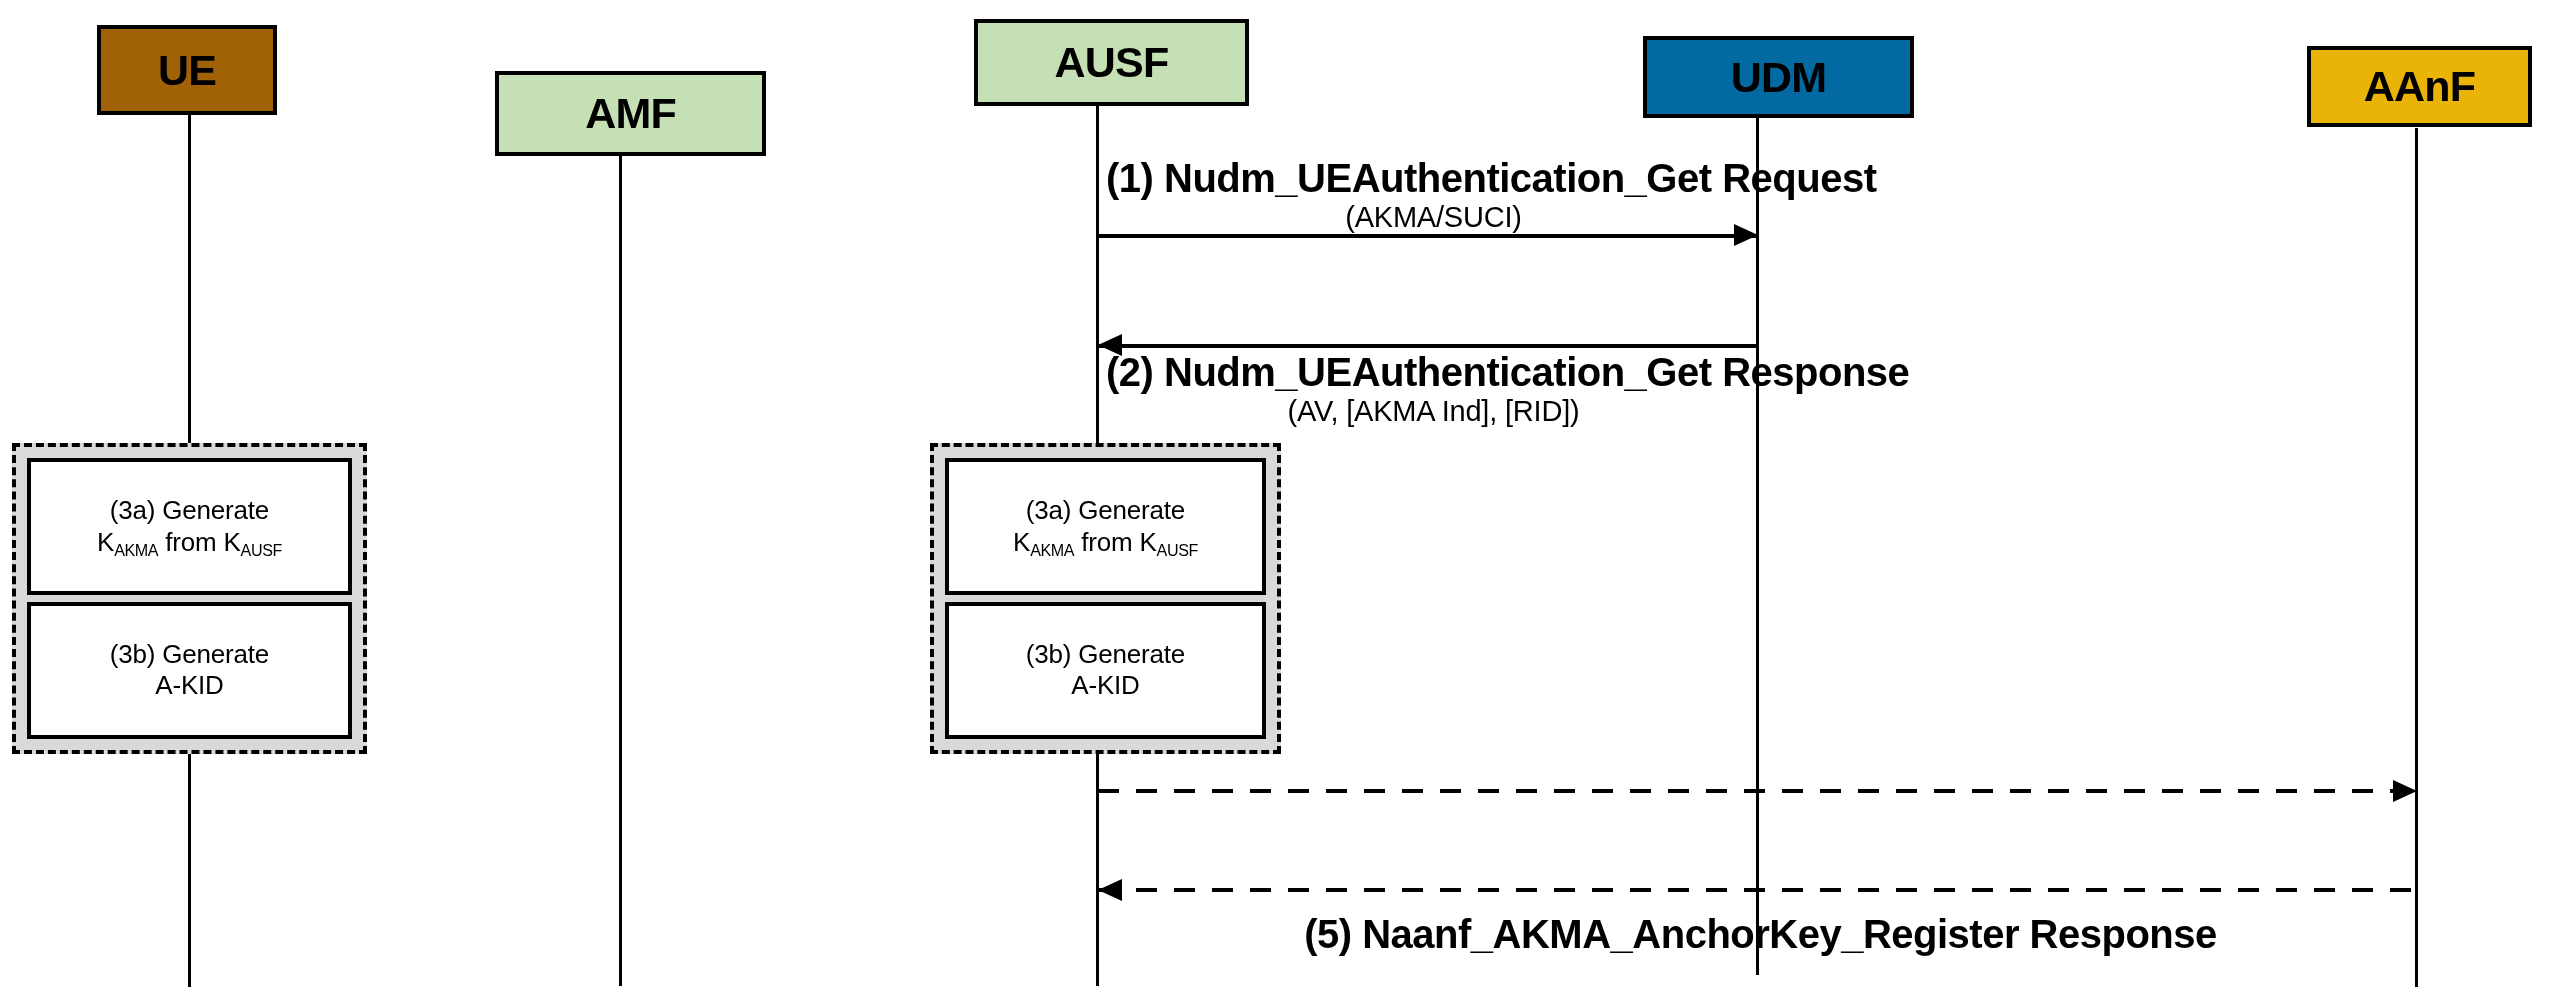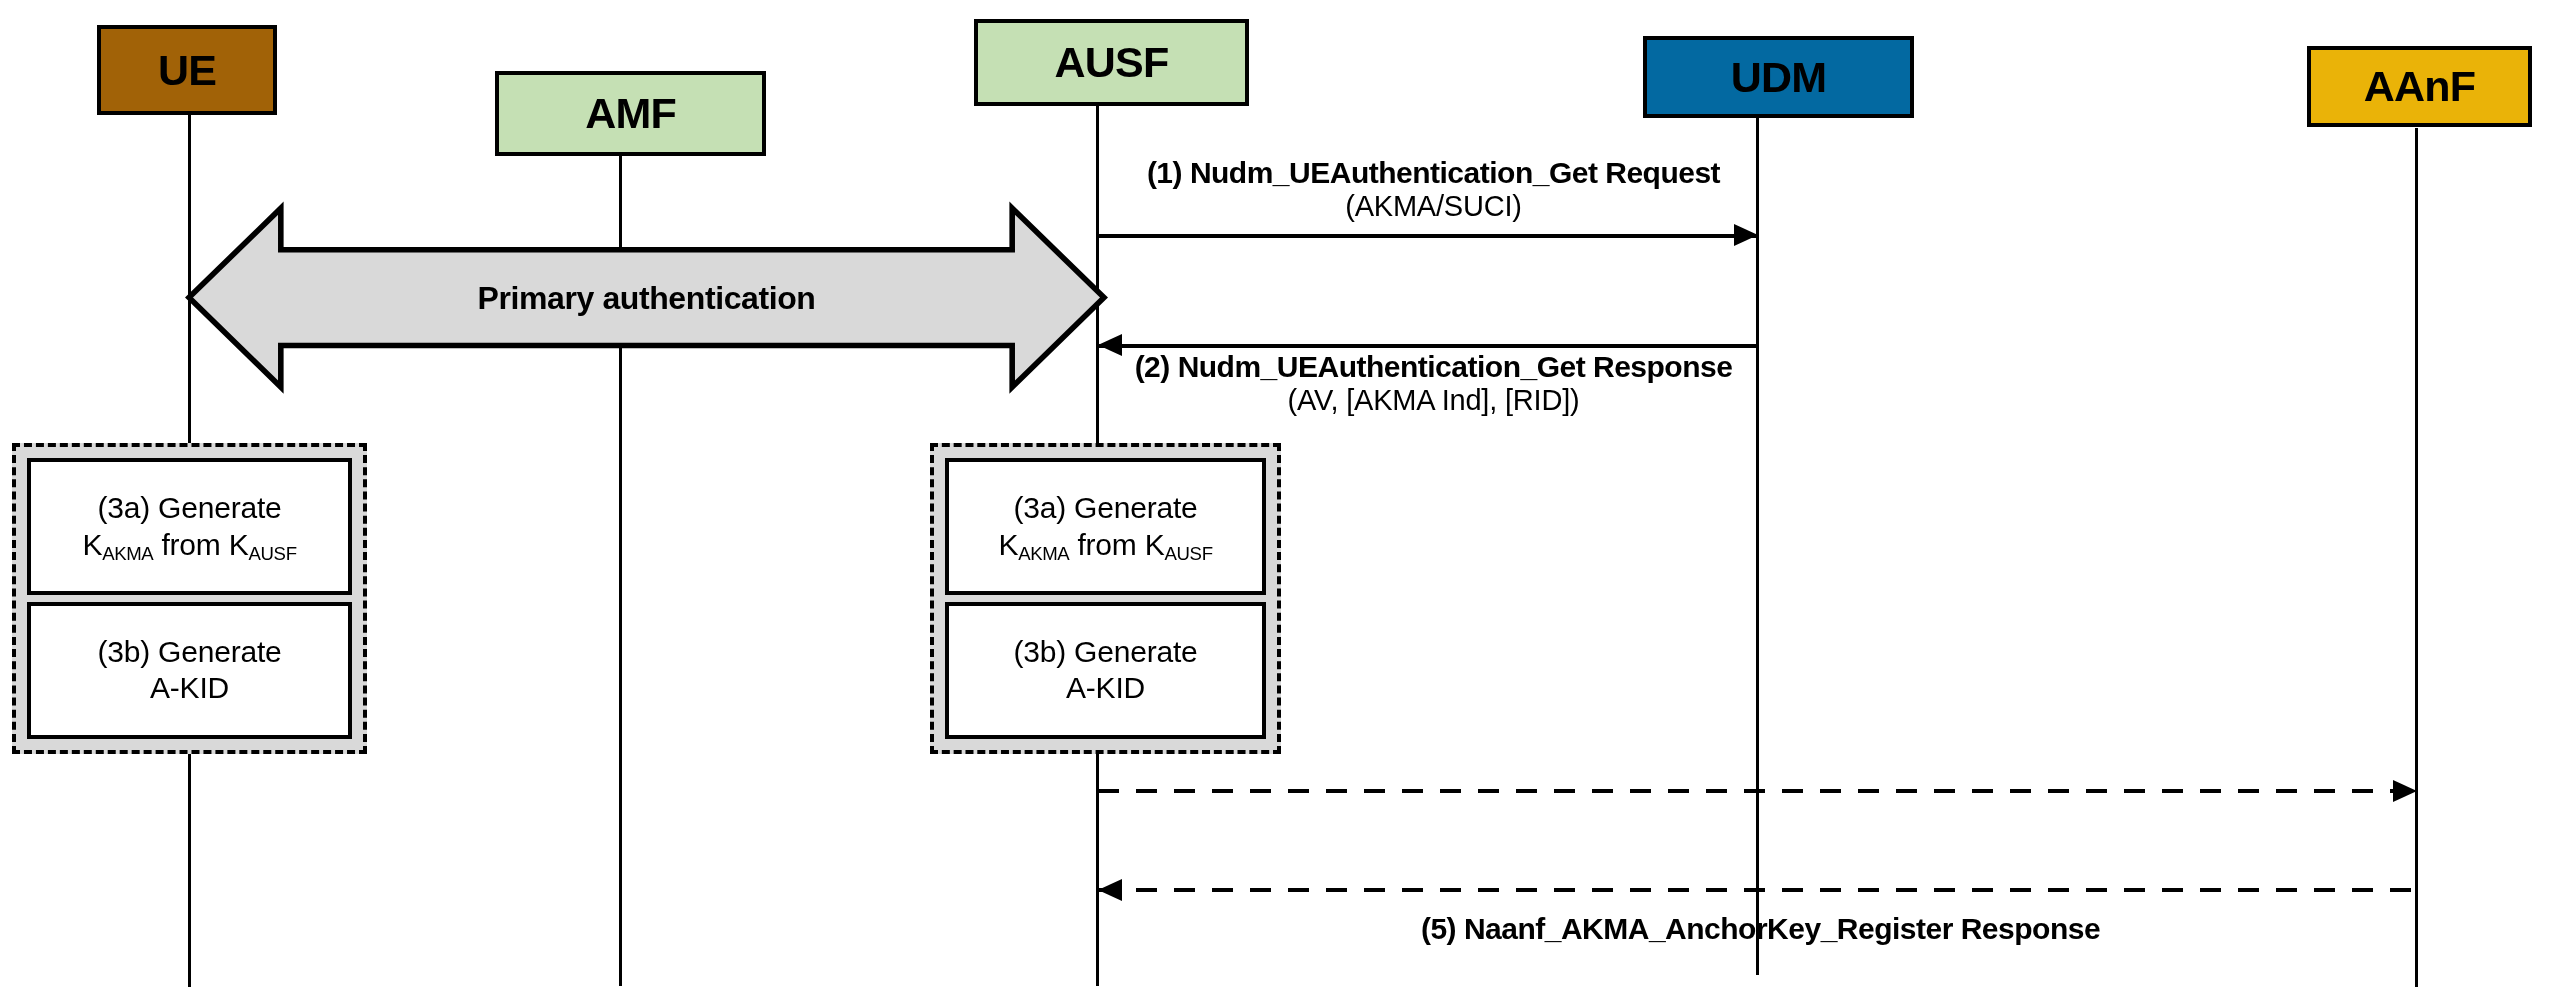--- a/index.html
+++ b/index.html
@@ -42,41 +42,41 @@
     background-image:repeating-linear-gradient(to right,#000 0 21px,transparent 21px 38px);
   }
   .msg .head{
     position:absolute;top:-10.4px;width:0;height:0;
   }
   .msg .head.right{border-top:11.2px solid transparent;border-bottom:11.2px solid transparent;border-left:24px solid #000;right:0;}
   .msg .head.left{border-top:11.2px solid transparent;border-bottom:11.2px solid transparent;border-right:24px solid #000;left:0;}
 
   
   .msglabel{position:absolute;text-align:center;color:#000;line-height:1.12;}
-  .msglabel .l1{font-size:30px;font-weight:bold;letter-spacing:-0.5px;white-space:nowrap;}
+  .msglabel .l1{font-size:40px;font-weight:bold;letter-spacing:-0.5px;white-space:nowrap;}
   .msglabel .l2{font-size:29px;font-weight:normal;letter-spacing:-0.2px;white-space:nowrap;}
   .msglabel sub{font-size:0.62em;vertical-align:baseline;position:relative;top:0.30em;letter-spacing:-0.4px;}
 
   
   .pgroup{
     position:absolute;
     background:#d9d9d9;
     box-sizing:border-box;
     border:4px dashed #000;
     display:flex;flex-direction:column;justify-content:space-between;
     padding:11.2px 11.2px;
   }
   .pbox{
     background:#ffffff;
     border:4px solid #000;
     box-sizing:border-box;
     display:flex;align-items:center;justify-content:center;
     text-align:center;
     color:#000;
-    font-size:30px;
+    font-size:26px;
     line-height:1.22;
     letter-spacing:-0.2px;
   }
   .pbox sub{font-size:0.62em;vertical-align:baseline;position:relative;top:0.30em;letter-spacing:-0.4px;}
 </style>
 </head>
 <body>
 
 <div id="stage">
 
@@ -99,26 +99,20 @@
   </div>
 
   <div class="actor" style="left:1643px; top:36px; width:271px; height:82px; background:#0369a1;">
     <span class="lbl">UDM</span>
   </div>
 
   <div class="actor" style="left:2307px; top:46px; width:225px; height:81px; background:#eab308;">
     <span class="lbl">AAnF</span>
   </div>
 
-  <div class="bigarrow" style="left:185px; top:200px; width:923px; height:196px;">
-    <svg width="923" height="196" viewBox="0 0 1156 245" xmlns="http://www.w3.org/2000/svg">
-      <polygon points="5,122 120,10 120,62 1036,62 1036,10 1151,122 1036,234 1036,182 120,182 120,234" fill="#d9d9d9" stroke="#000000" stroke-width="7" stroke-linejoin="miter"></polygon>
-    </svg>
-    <div class="txt">Primary authentication</div>
-  </div>
 
   <div class="msglabel" style="left:1106px; top:156px; width:655px;">
     <div class="l1">(1) Nudm_UEAuthentication_Get Request</div>
     <div class="l2">(AKMA/SUCI)</div>
   </div>
   <div class="msg" style="left:1098px; top:234px; width:660px;">
     <div class="line"></div>
     <div class="head right"></div>
   </div>
 

